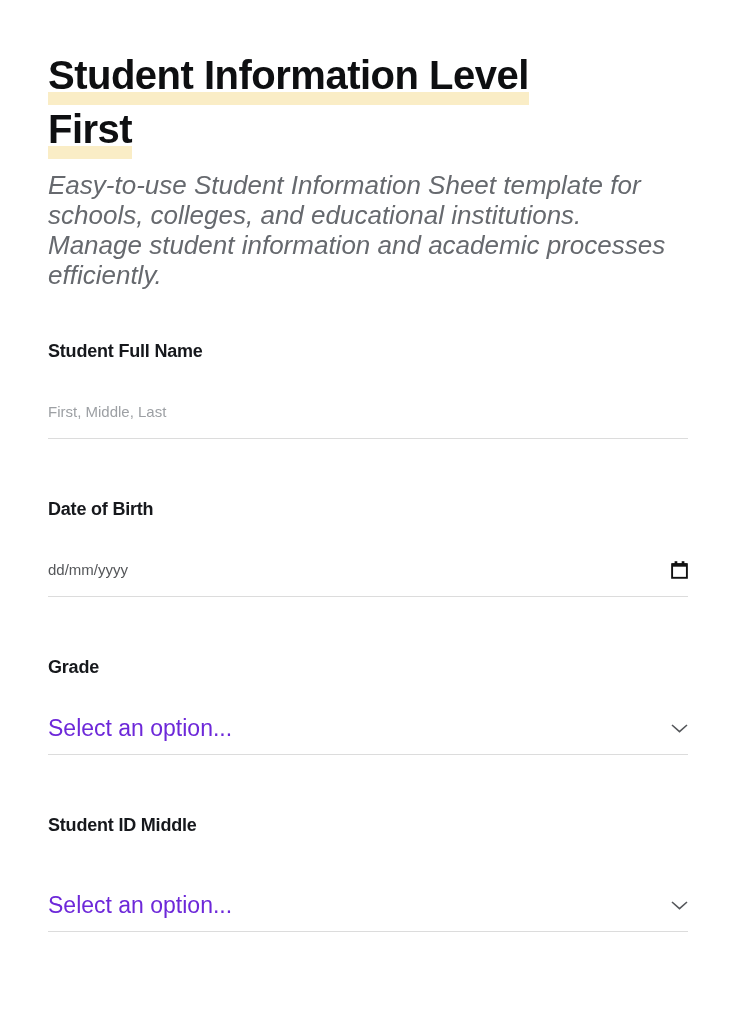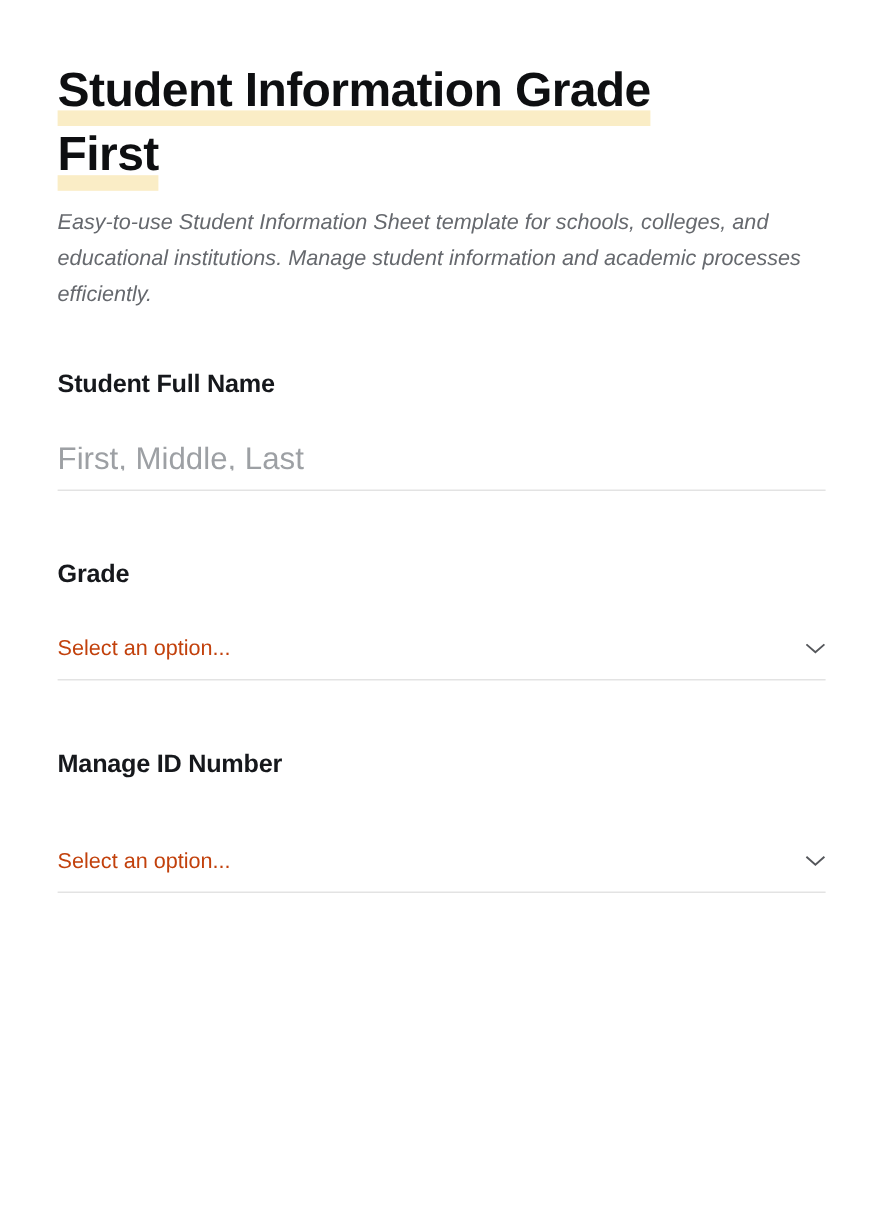--- a/index.html
+++ b/index.html
@@ -33,108 +33,120 @@
     left: 0; right: 0;
     bottom: -3px;
     height: 13px;
     background: #faedc6;
     z-index: -1;
   }
   
   p.form-description {
     margin-top: 14px;
     max-width: 634px;
-    font-size: 18px;
+    font-size: 26px;
     line-height: 30px;
     font-style: italic;
     color: #66696e;
   }
   
   .fields { margin-top: 50px; }
   .field { margin-bottom: 59px; }
   .field-label {
     display: block;
-    font-size: 21px;
+    font-size: 18px;
     line-height: 22px;
     font-weight: 700;
     letter-spacing: -0.2px;
     color: #16181c;
   }
   .control {
     margin-top: 40px;
     padding-bottom: 16px;
     border-bottom: 1px solid #dcdcdc;
     display: flex;
     align-items: center;
     justify-content: space-between;
   }
   .control input {
     flex: 1 1 auto;
     border: none;
     outline: none;
     background: transparent;
     font-family: "Liberation Sans", sans-serif;
-    font-size: 26px;
+    font-size: 15px;
     line-height: 20px;
     height: 20px;
     padding: 0;
     color: #2c2e33;
   }
   .control input::placeholder { color: #9da0a4; opacity: 1; }
   .control.date input::placeholder { color: #55575a; }
   .select-value {
-    font-size: 18px;
+    font-size: 23px;
     line-height: 20px;
-    color: #c2410c;
+    color: #6d28d9;
   }
   .control .icon {
     flex: 0 0 auto;
     display: inline-flex;
     align-items: center;
     margin-left: 12px;
   }
 </style>
 </head>
 <body>
 
 <div class="page">
 
   <h1 class="form-title">
-    <span class="title-line">Student Information Grade</span><br>
+    <span class="title-line">Student Information Level</span><br>
     <span class="title-line">First</span>
   </h1>
 
   <p class="form-description">Easy-to-use Student Information Sheet template for schools, colleges, and educational institutions. Manage student information and academic processes efficiently.</p>
 
   <div class="fields">
 
     <div class="field">
       <label class="field-label">Student Full Name</label>
       <div class="control">
         <input type="text" placeholder="First, Middle, Last" style="">
       </div>
     </div>
 
     <div class="field">
+      <label class="field-label">Date of Birth</label>
+      <div class="control date">
+        <input type="text" placeholder="dd/mm/yyyy" style="">
+        <span class="icon">
+          <svg width="17" height="18" viewBox="0 0 17 18" aria-hidden="true">
+            <rect x="1.1" y="3.2" width="14.8" height="13.6" fill="none" stroke="#121212" stroke-width="1.9"></rect>
+            <rect x="1.1" y="2.3" width="14.8" height="3.4" fill="#121212"></rect>
+            <rect x="3.6" y="0.2" width="2.7" height="3.6" fill="#121212"></rect>
+            <rect x="10.7" y="0.2" width="2.7" height="3.6" fill="#121212"></rect>
+          </svg>
+        </span>
+      </div>
     </div>
 
     <div class="field">
       <label class="field-label">Grade</label>
       <div class="control">
         <span class="select-value">Select an option...</span>
         <span class="icon">
           <svg width="17" height="9" viewBox="0 0 17 9" aria-hidden="true">
             <path d="M1 1 L8.5 7.6 L16 1" fill="none" stroke="#55575b" stroke-width="1.6"></path>
           </svg>
         </span>
       </div>
     </div>
 
     <div class="field">
-      <label class="field-label">Manage ID Number</label>
+      <label class="field-label">Student ID Middle</label>
     </div>
 
     <div class="field">
       <div class="control">
         <span class="select-value">Select an option...</span>
         <span class="icon">
           <svg width="17" height="9" viewBox="0 0 17 9" aria-hidden="true">
             <path d="M1 1 L8.5 7.6 L16 1" fill="none" stroke="#55575b" stroke-width="1.6"></path>
           </svg>
         </span>

